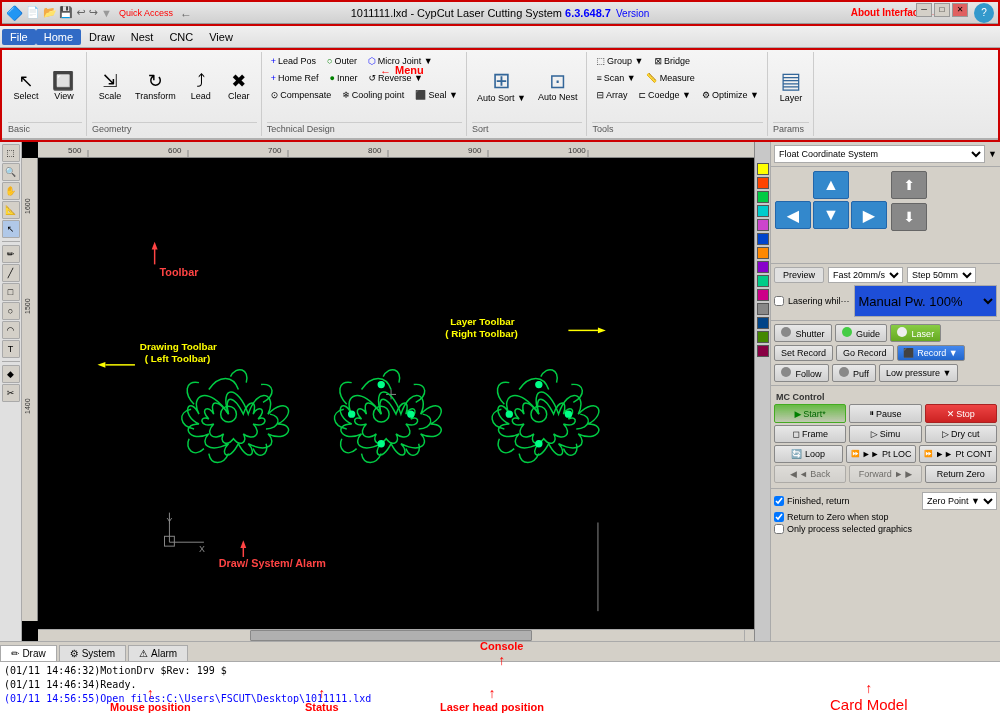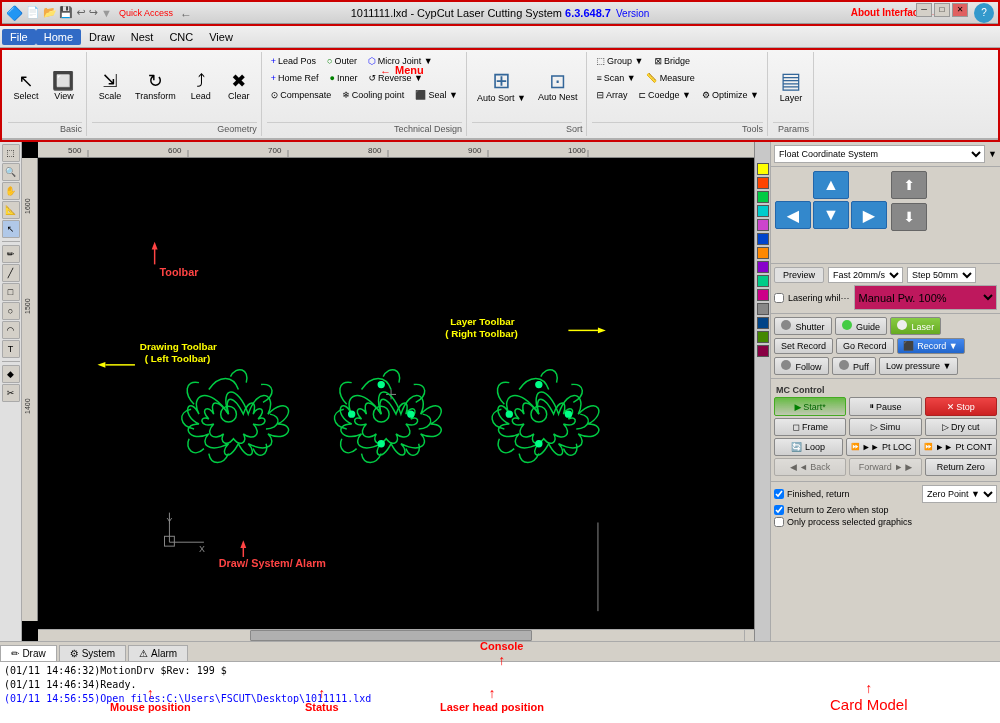--- a/index.html
+++ b/index.html
@@ -15,21 +15,21 @@
 
     
     #menubar { height: 22px; background: linear-gradient(to bottom, #f0f0f0, #e0e0e0); display: flex; align-items: center; padding: 4px 2px; border-bottom: 1px solid #aaa; }
     .menu-item { padding: 2px 8px; font-size: 11px; cursor: pointer; border-radius: 2px; }
     .menu-item:hover, .menu-item.active { background: #316ac5; color: white; }
 
     
     #ribbon { height: 90px; background: linear-gradient(to bottom, #f5f5f5, #e8e8e8); border-bottom: 2px solid #b0b0b0; display: flex; align-items: stretch; padding: 2px; gap: 1px; overflow: hidden; }
     .ribbon-group { display: flex; flex-direction: column; border-right: 1px solid #ccc; padding: 2px 4px; min-width: fit-content; }
     .ribbon-group-content { display: flex; gap: 2px; flex: 1; align-items: center; }
-    .ribbon-group-label { text-align: right; font-size: 9px; color: #555; border-top: 1px solid #ccc; margin-top: 2px; padding-top: 1px; }
+    .ribbon-group-label { text-align: left; font-size: 9px; color: #555; border-top: 1px solid #ccc; margin-top: 2px; padding-top: 1px; }
     .ribbon-btn { display: flex; flex-direction: column; align-items: center; justify-content: center; padding: 2px 4px; border: 1px solid transparent; border-radius: 2px; cursor: pointer; min-width: 36px; height: 56px; font-size: 9px; text-align: center; background: transparent; }
     .ribbon-btn .btn-icon { font-size: 18px; line-height: 1; }
     .ribbon-btn .btn-label { margin-top: 2px; line-height: 1.1; }
     .ribbon-btn-small { display: flex; align-items: center; gap: 2px; padding: 1px 3px; border: 1px solid transparent; border-radius: 2px; cursor: pointer; font-size: 9px; white-space: nowrap; }
     #left-toolbar { width: 22px; background: #e8e8e8; border-right: 1px solid #aaa; display: flex; flex-direction: column; align-items: center; padding: 2px 0; gap: 1px; }
     .tool-btn { width: 18px; height: 18px; border: 1px solid #aaa; background: #d4d0c8; display: flex; align-items: center; justify-content: center; font-size: 9px; cursor: pointer; border-radius: 1px; }
 
     
     #canvas-area { flex: 1; background: #1a1a2e; position: relative; overflow: hidden; }
 
@@ -479,21 +479,21 @@
             <select style="height:16px; font-size:9px; border:1px solid #aaa; background:white;">
               <option>Fast 20mm/s</option>
             </select>
             <select style="height:16px; font-size:9px; border:1px solid #aaa; background:white;">
               <option>Step 50mm</option>
             </select>
           </div>
           <div style="display:flex; align-items:center; gap:4px;">
             <input type="checkbox" style="width: 10px; height: 10px;">
             <span>Lasering whil···</span>
-            <select style="height:25px; font-size:11px; border:1px solid #aaa; background:#be185d; flex:1;">
+            <select style="height:32px; font-size:13px; border:1px solid #aaa; background:#1d4ed8; flex:1;">
               <option>Manual Pw. 100%</option>
             </select>
           </div>
         </div>
 
         <div style="padding:3px; border-bottom:1px solid #aaa;">
           <div style="display:flex; gap:3px; margin-bottom:3px;">
             <button class="ctrl-btn">
               <span class="ctrl-indicator ind-gray"></span>
               <span>Shutter</span>

